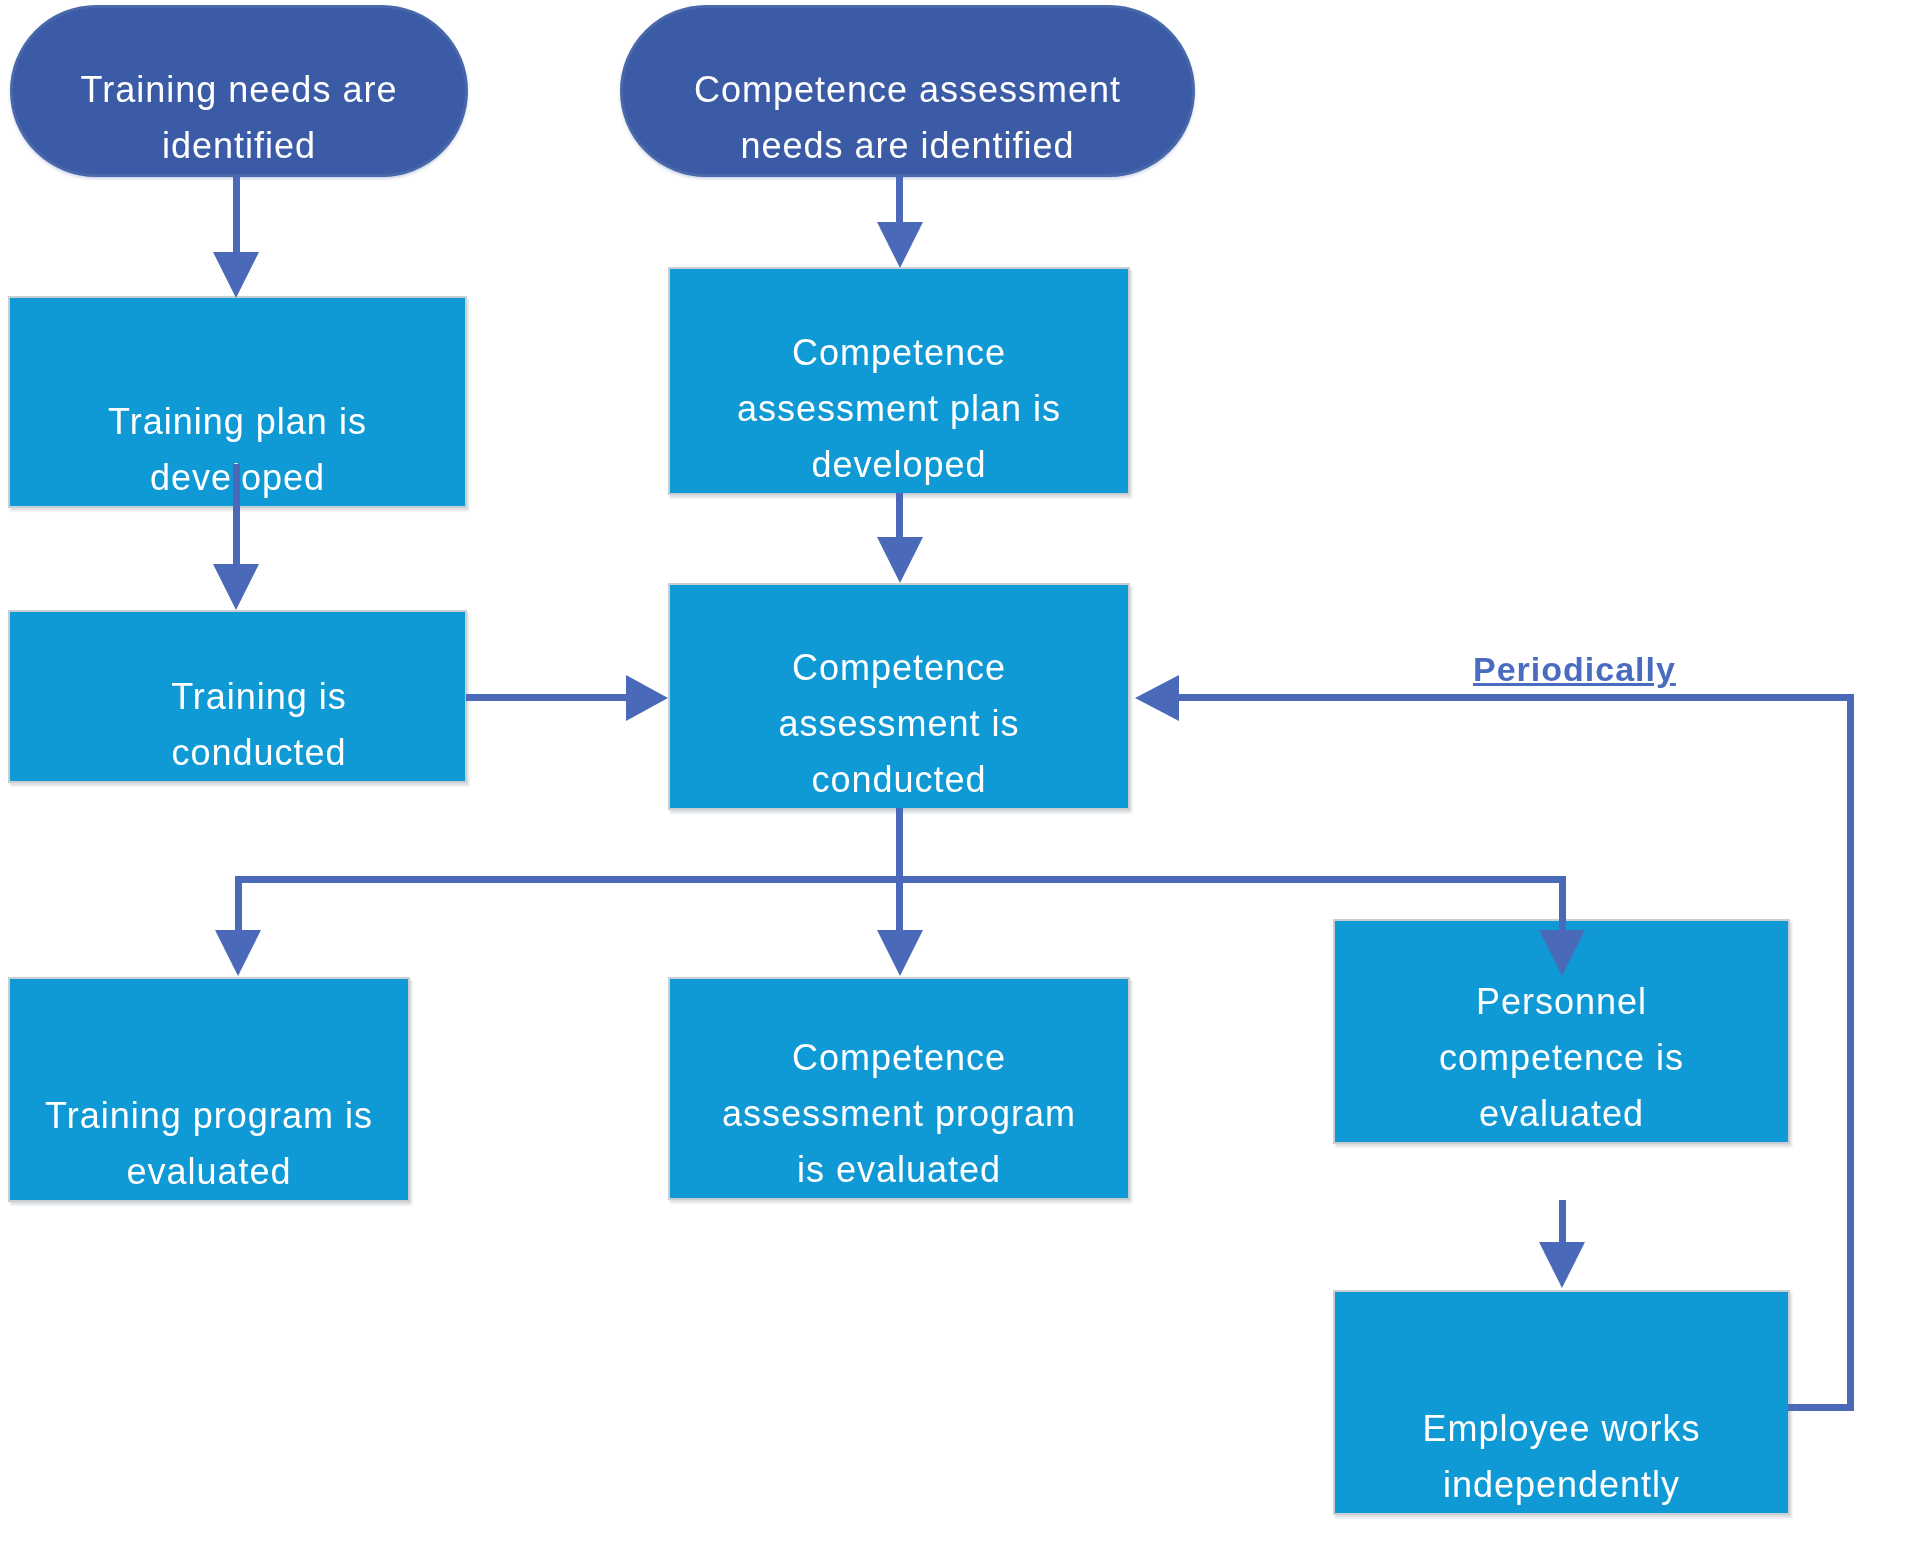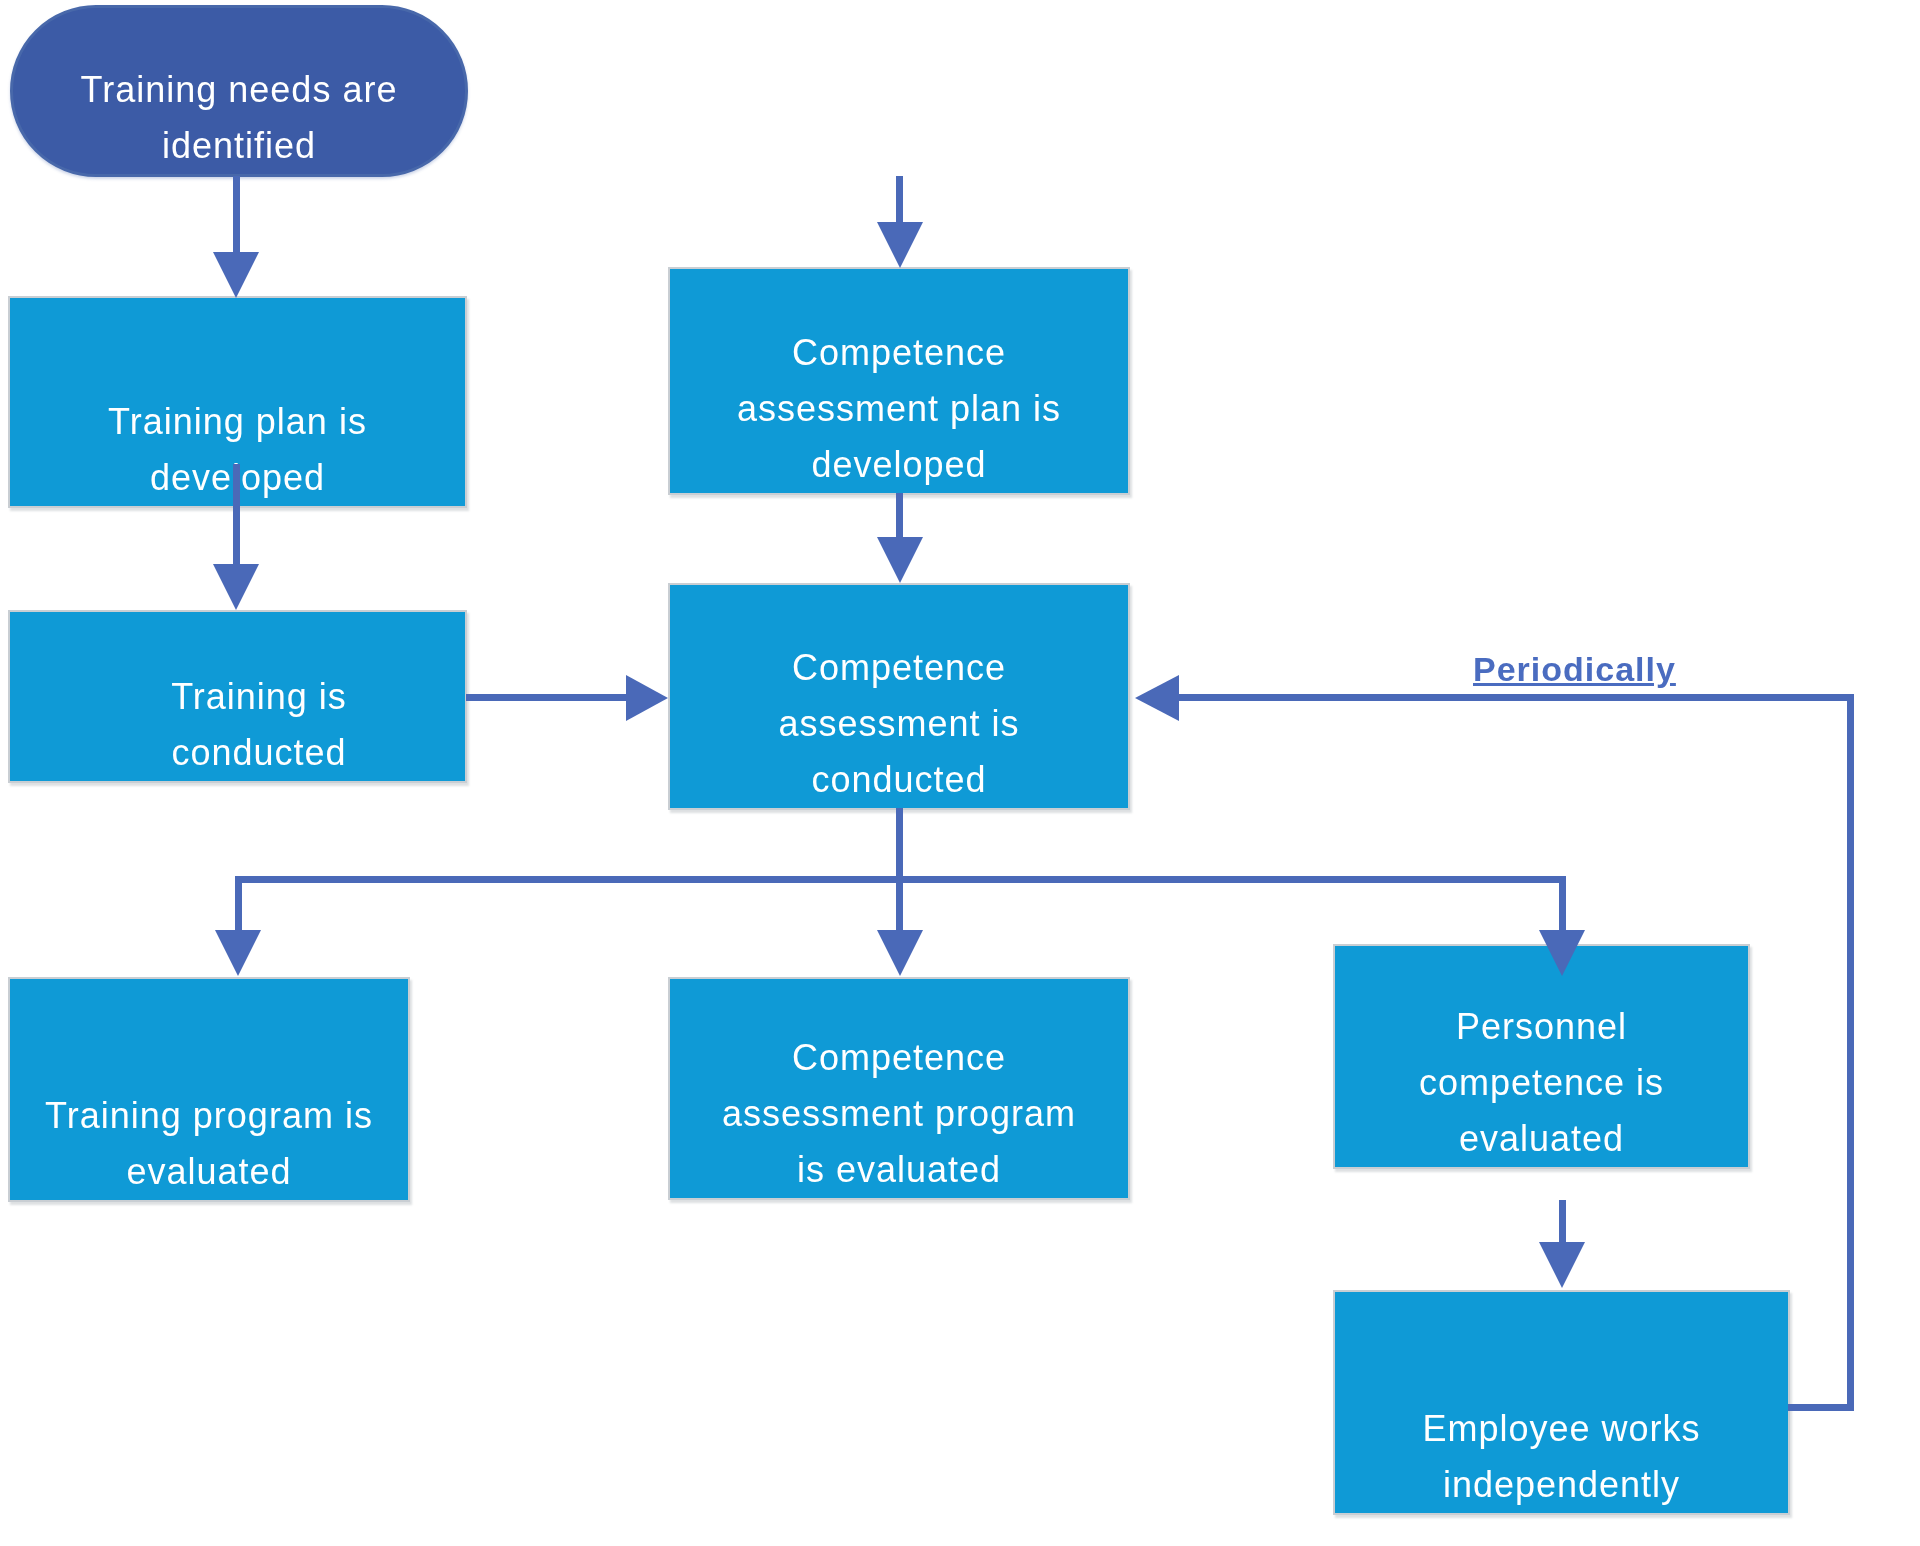--- a/index.html
+++ b/index.html
@@ -65,20 +65,24 @@
 </head>
 <body>
 
 <div class="canvas">
 
   <div class="node start" style="left:10px;top:5px;width:458px;height:172px;">
     <span class="node-label">Training needs are
 identified</span>
   </div>
 
+  <div class="node start" style="left:620px;top:5px;width:575px;height:172px;">
+    <span class="node-label">Competence assessment
+needs are identified</span>
+  </div>
 
   <div class="node process" style="left:8px;top:296px;width:459px;height:212px;">
     <span class="node-label">Training plan is
 developed</span>
   </div>
 
   <div class="node process" style="left:668px;top:267px;width:462px;height:228px;">
     <span class="node-label">Competence
 assessment plan is
 developed</span>
@@ -99,21 +103,21 @@
     <span class="node-label">Training program is
 evaluated</span>
   </div>
 
   <div class="node process" style="left:668px;top:977px;width:462px;height:223px;">
     <span class="node-label">Competence
 assessment program
 is evaluated</span>
   </div>
 
-  <div class="node process" style="left:1333px;top:944px;width:417px;height:225px;">
+  <div class="node process" style="left:1333px;top:919px;width:457px;height:225px;">
     <span class="node-label">Personnel
 competence is
 evaluated</span>
   </div>
 
   <div class="node process" style="left:1333px;top:1290px;width:457px;height:225px;">
     <span class="node-label">Employee works
 independently</span>
   </div>
 

